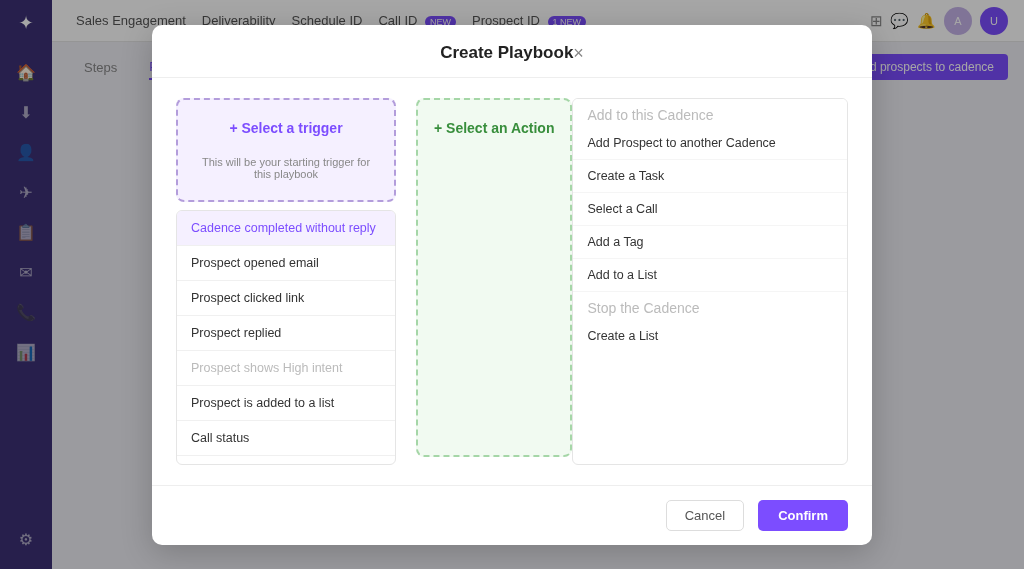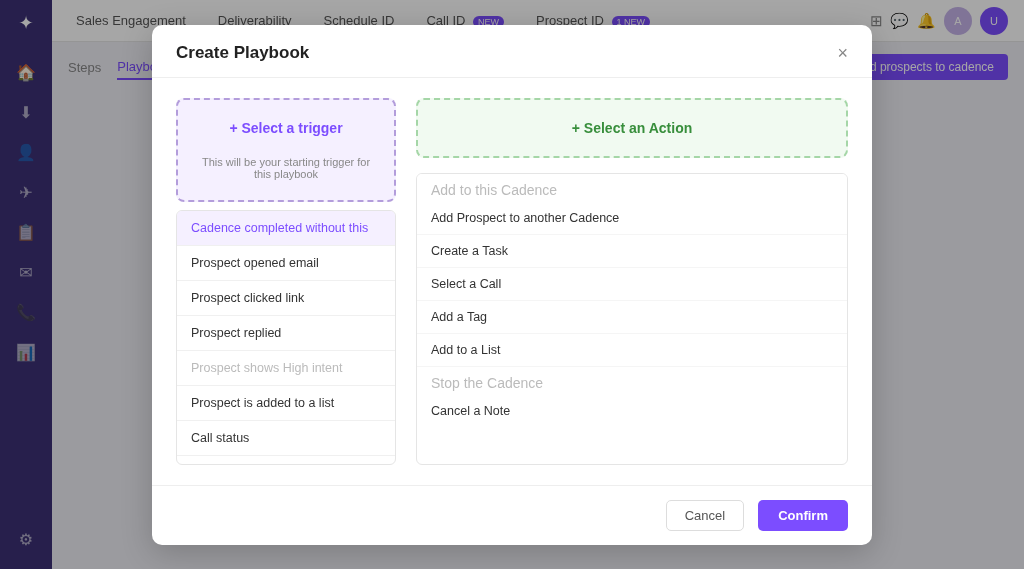--- a/index.html
+++ b/index.html
@@ -57,21 +57,20 @@
       display: flex;
       flex-direction: column;
     }
 
     .top-nav {
       background: white;
       height: 42px;
       display: flex;
       align-items: center;
       padding: 0 16px;
-      gap: 16px;
       border-bottom: 1px solid #e5e5e5;
     }
 
     .nav-item {
       font-size: 13px;
       color: #555;
       padding: 4px 8px;
     }
 
     .nav-badge {
@@ -102,20 +101,21 @@
       gap: 16px;
       margin-bottom: 12px;
       align-items: center;
     }
 
     .tab {
       font-size: 13px;
       color: #888;
       padding: 4px 0;
       cursor: pointer;
+      margin-left: 16px;
     }
 
     .tab.active {
       color: #7c4dff;
       border-bottom: 2px solid #7c4dff;
     }
 
     .add-btn {
       margin-left: auto;
       background: #7c4dff;
@@ -148,21 +148,21 @@
       display: flex;
       flex-direction: column;
       position: relative;
     }
 
     .modal-header {
       padding: 18px 24px 14px;
       border-bottom: 1px solid #eee;
       display: flex;
       align-items: center;
-      justify-content: space-between;
+      justify-content: center;
     }
 
     .modal-title {
       font-size: 17px;
       font-weight: 600;
       color: #222;
     }
 
     .modal-close {
       background: none;
@@ -237,22 +237,22 @@
 
     .trigger-list-item.disabled {
       color: #bbb;
       cursor: default;
     }
 
     
     .action-panel {
       flex: 1;
       display: flex;
-      flex-direction: column;
-      gap: 7px;
+      flex-direction: row;
+      gap: 0;
     }
 
     .action-select-btn {
       border: 2px dashed #a5d6a7;
       background: #f1faf1;
       border-radius: 8px;
       padding: 20px 16px;
       text-align: center;
       cursor: pointer;
       margin-bottom: 8px;
@@ -380,21 +380,21 @@
       <button class="modal-close">×</button>
     </div>
     <div class="modal-body">
 
       <div class="trigger-panel">
         <div class="trigger-select-btn">
           <div class="plus-label">+ Select a trigger</div>
           <div class="sub-label">This will be your starting trigger for this playbook</div>
         </div>
         <div class="trigger-list">
-          <div class="trigger-list-item selected">Cadence completed without this</div>
+          <div class="trigger-list-item selected">Cadence completed without reply</div>
           <div class="trigger-list-item">Prospect opened email</div>
           <div class="trigger-list-item">Prospect clicked link</div>
           <div class="trigger-list-item">Prospect replied</div>
           <div class="trigger-list-item disabled">Prospect shows High intent</div>
           <div class="trigger-list-item">Prospect is added to a list</div>
           <div class="trigger-list-item">Call status</div>
           <div class="trigger-list-item">Task status</div>
         </div>
       </div>
 
@@ -403,21 +403,21 @@
           <div class="plus-label">+ Select an Action</div>
         </div>
         <div class="action-list">
           <div class="action-section-header">Add to this Cadence</div>
           <div class="action-list-item">Add Prospect to another Cadence</div>
           <div class="action-list-item">Create a Task</div>
           <div class="action-list-item">Select a Call</div>
           <div class="action-list-item">Add a Tag</div>
           <div class="action-list-item">Add to a List</div>
           <div class="action-section-header">Stop the Cadence</div>
-          <div class="action-list-item">Cancel a Note</div>
+          <div class="action-list-item">Create a List</div>
         </div>
       </div>
     </div>
 
     <div class="modal-footer">
       <button class="btn-cancel">Cancel</button>
       <button class="btn-confirm">Confirm</button>
     </div>
   </div>
 </div>

